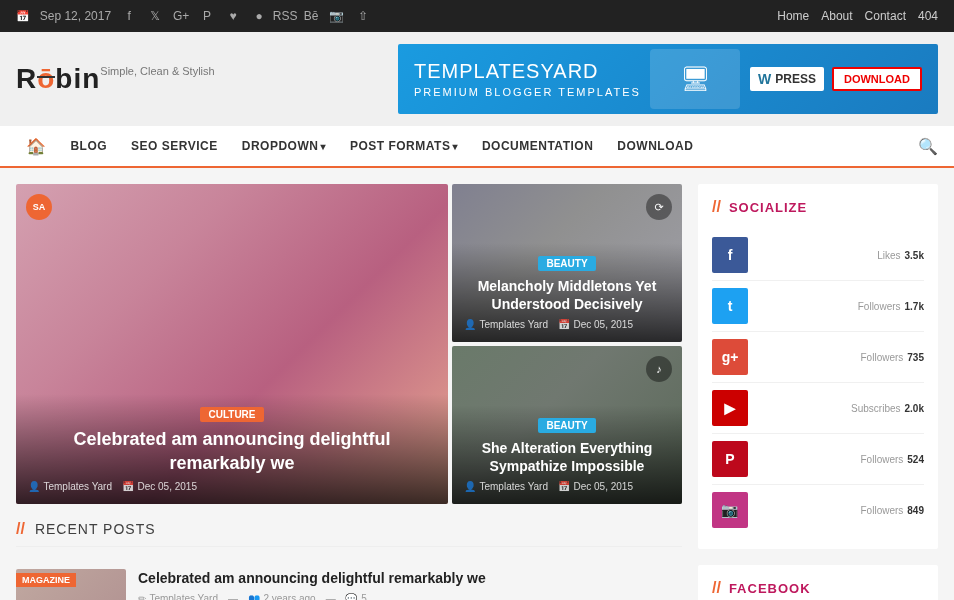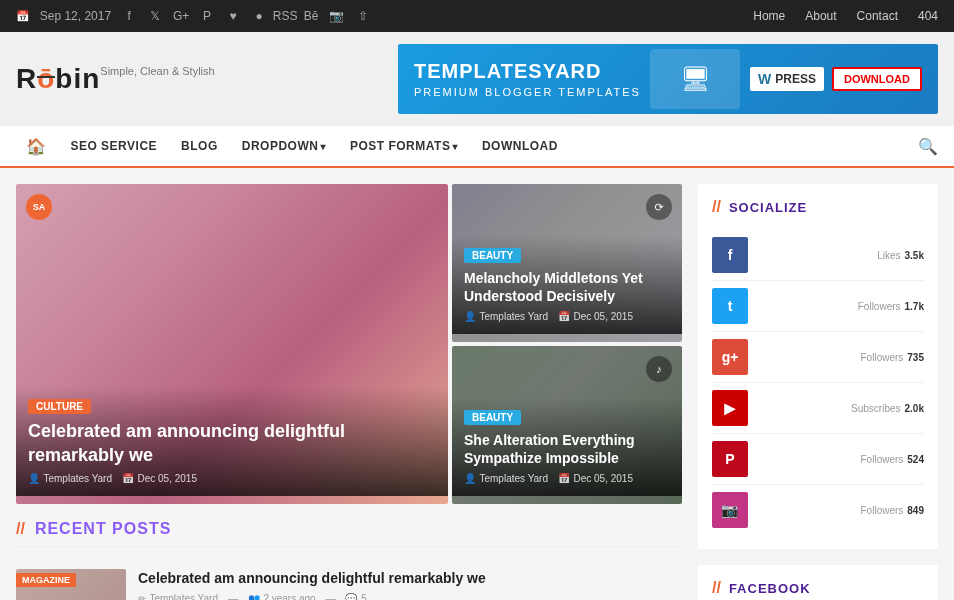--- a/index.html
+++ b/index.html
@@ -10,21 +10,21 @@
       background: #222;
       color: #aaa;
       height: 32px;
       display: flex;
       align-items: center;
       justify-content: space-between;
       padding: 0 16px;
       font-size: 12px;
     }
     .top-bar-left { display: flex; align-items: center; gap: 10px; }
-    .top-bar-right { display: flex; align-items: center; gap: 20px; color: #ccc; }
+    .top-bar-right { display: flex; align-items: center; gap: 12px; color: #ccc; }
     .top-bar-right a { color: #ccc; text-decoration: none; font-size: 12px; }
     .top-bar .date-icon { color: #aaa; font-size: 11px; }
     .social-icon-top {
       width: 16px; height: 16px; display: inline-flex; align-items: center; justify-content: center;
       color: #aaa; font-size: 12px; cursor: pointer;
     }
 
     
     .header {
       background: #f0f0f0;
@@ -49,21 +49,21 @@
       height: 70px;
       display: flex;
       align-items: center;
       justify-content: space-between;
       padding: 0 16px;
       border-radius: 2px;
       overflow: hidden;
       position: relative;
     }
     .ad-text { color: white; }
-    .ad-text .ad-title { font-size: 20px; font-weight: bold; letter-spacing: 1px; }
+    .ad-text .ad-title { font-size: 20px; font-weight: normal; letter-spacing: 1px; }
     .ad-text .ad-sub { font-size: 11px; letter-spacing: 2px; margin-top: 3px; }
     .ad-right { display: flex; align-items: center; gap: 8px; }
     .press-badge {
       background: white;
       padding: 4px 8px;
       border-radius: 2px;
       font-size: 12px;
       font-weight: bold;
       color: #333;
       display: flex; align-items: center; gap: 4px;
@@ -146,26 +146,27 @@
       gap: 4px;
     }
     .featured-right-top, .featured-right-bottom {
       flex: 1;
       position: relative;
       overflow: hidden;
       border-radius: 2px;
     }
     .post-overlay {
       position: absolute;
-      bottom: 8px;
+      bottom: 0;
       left: 0;
       right: 0;
       background: linear-gradient(transparent, rgba(0,0,0,0.75));
       padding: 12px;
       color: white;
+      text-align: center;
     }
     .post-category {
       display: inline-block;
       padding: 2px 8px;
       font-size: 10px;
       font-weight: bold;
       color: white;
       border-radius: 2px;
       margin-bottom: 6px;
       text-transform: uppercase;
@@ -246,25 +247,25 @@
       margin-bottom: 12px;
       padding-bottom: 8px;
       border-bottom: 1px solid #eee;
     }
     .section-header .double-slash {
       color: #e63;
       font-weight: bold;
       font-size: 16px;
     }
     .section-header h2 {
-      font-size: 16px;
-      font-weight: bold;
+      font-size: 14px;
+      font-weight: normal;
       letter-spacing: 1px;
       text-transform: uppercase;
-      color: #8b5cf6;
+      color: #404040;
     }
 
     .recent-post {
       display: flex;
       gap: 12px;
       padding: 10px 0;
       border-bottom: 1px solid #f0f0f0;
     }
     .recent-thumb {
       width: 110px;
@@ -322,21 +323,21 @@
     .sidebar-section-title .double-slash {
       color: #e63;
       font-weight: bold;
       font-size: 16px;
     }
     .sidebar-section-title h3 {
       font-size: 13px;
       font-weight: bold;
       letter-spacing: 1px;
       text-transform: uppercase;
-      color: #4c1d95;
+      color: #be185d;
     }
 
     
     .social-row {
       display: flex;
       align-items: center;
       padding: 7px 0;
       border-bottom: 1px solid #f0f0f0;
     }
     .social-row:last-child { border-bottom: none; }
@@ -419,30 +420,31 @@
         <span>PRESS</span>
       </div>
       <button class="download-btn">DOWNLOAD</button>
     </div>
   </div>
 </div>
 
 <nav class="nav">
   <div class="nav-left">
     <div class="nav-item home-icon">🏠</div>
+    <div class="nav-item">BLOG</div>
     <div class="nav-item">SEO SERVICE</div>
-    <div class="nav-item">BLOG</div>
     <div class="nav-item">
       <span>DROPDOWN</span>
         <span class="chevron">▾</span>
     </div>
     <div class="nav-item">
       <span>POST FORMATS</span>
         <span class="chevron">▾</span>
     </div>
+    <div class="nav-item">DOCUMENTATION</div>
     <div class="nav-item">DOWNLOAD</div>
   </div>
   <div class="nav-search">🔍</div>
 </nav>
 
 <div class="main-content">
 
   <div class="content-area">
 
     <div class="featured-grid">

